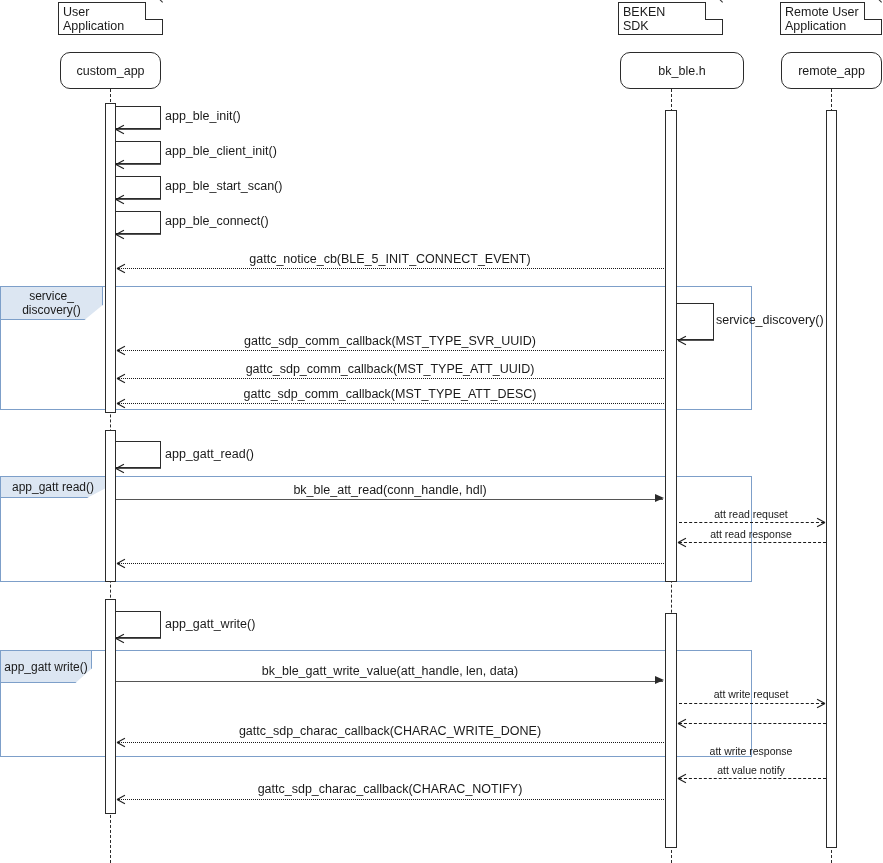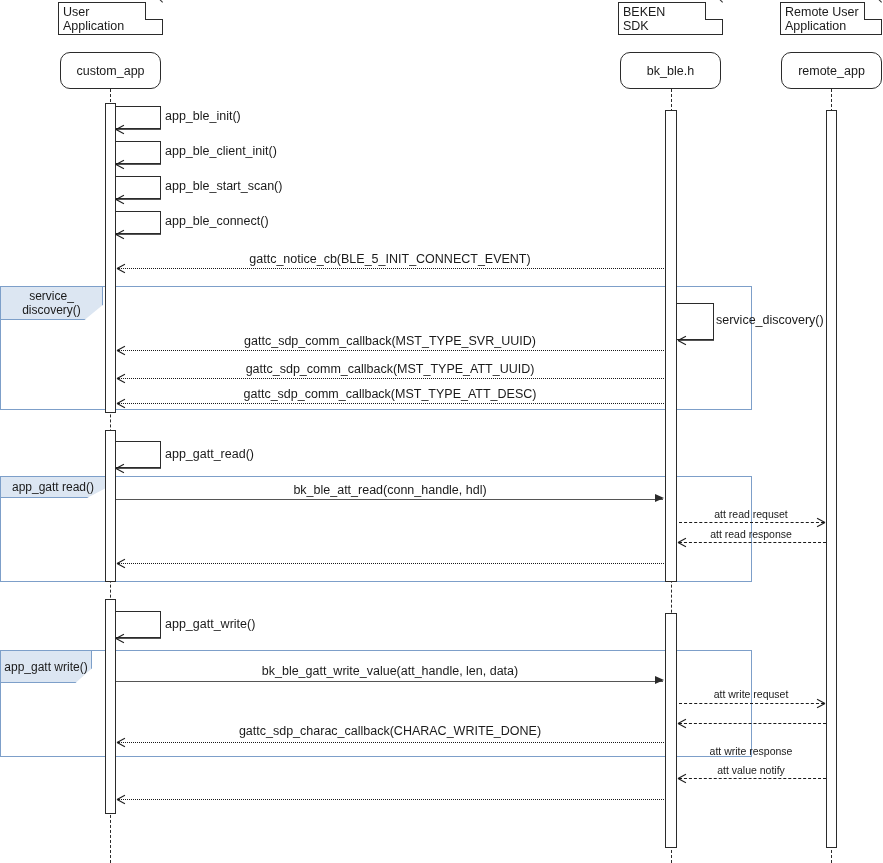--- a/index.html
+++ b/index.html
@@ -82,21 +82,21 @@
   <div class="note" style="left:780px;top:2px;width:102px;height:33px;">
     <span class="fold"></span>
     <span class="foldline"></span>
     <span class="ntext">Remote User
 Application</span>
   </div>
 
   <div class="head" style="left:60px;top:52px;width:101px;height:37px;">
     <span>custom_app</span>
   </div>
-  <div class="head" style="left:620px;top:52px;width:101px;height:37px;">
+  <div class="head" style="left:620px;top:52px;width:124px;height:37px;">
     <span>bk_ble.h</span>
   </div>
   <div class="head" style="left:781px;top:52px;width:101px;height:37px;">
     <span>remote_app</span>
   </div>
 
   <div class="stem" style="left:110px;top:89px;height:774px;"></div>
   <div class="stem" style="left:671px;top:89px;height:774px;"></div>
   <div class="stem" style="left:831px;top:89px;height:774px;"></div>
 
@@ -266,14 +266,15 @@
     <i class="a"></i>
       <i class="b"></i>
   </div>
   <div class="mlabel sm ctr" style="left:751px;top:764px;">att value notify</div>
 
   <div class="line dash" style="left:118px;top:799px;width:552px;"></div>
   <div class="ahead left" style="left:117px;top:799px;">
     <i class="a"></i>
       <i class="b"></i>
   </div>
+  <div class="mlabel ctr" style="left:390px;top:782px;">gattc_sdp_charac_callback(CHARAC_NOTIFY)</div>
 
 </div>
 
 </body></html>

